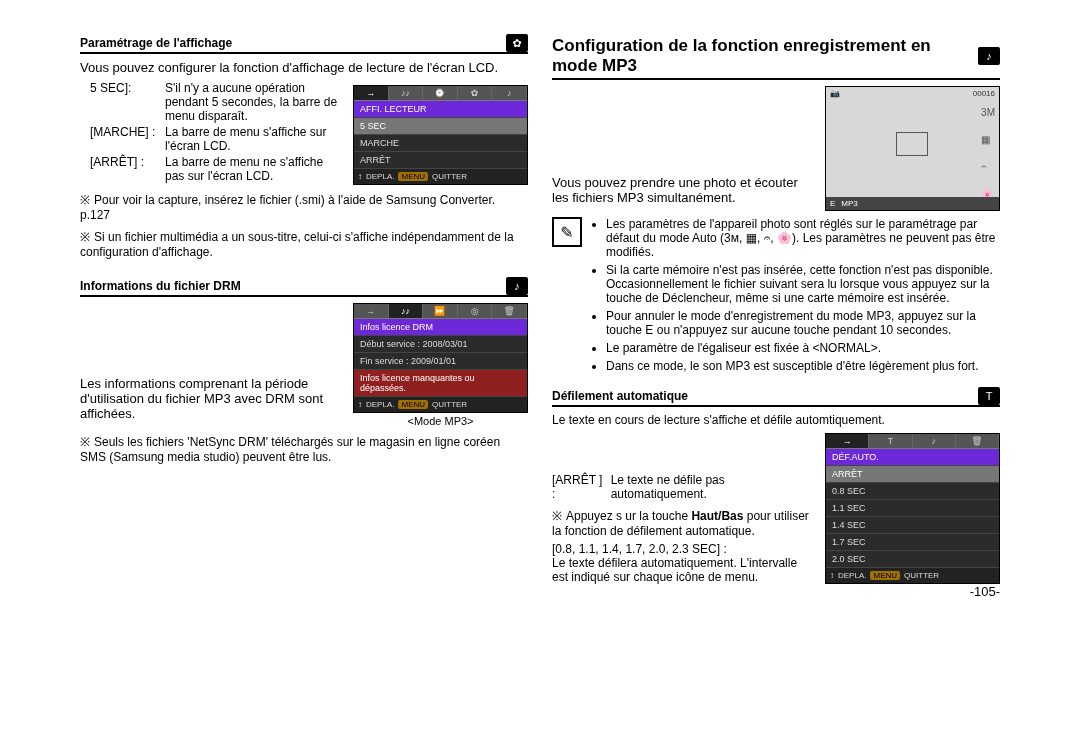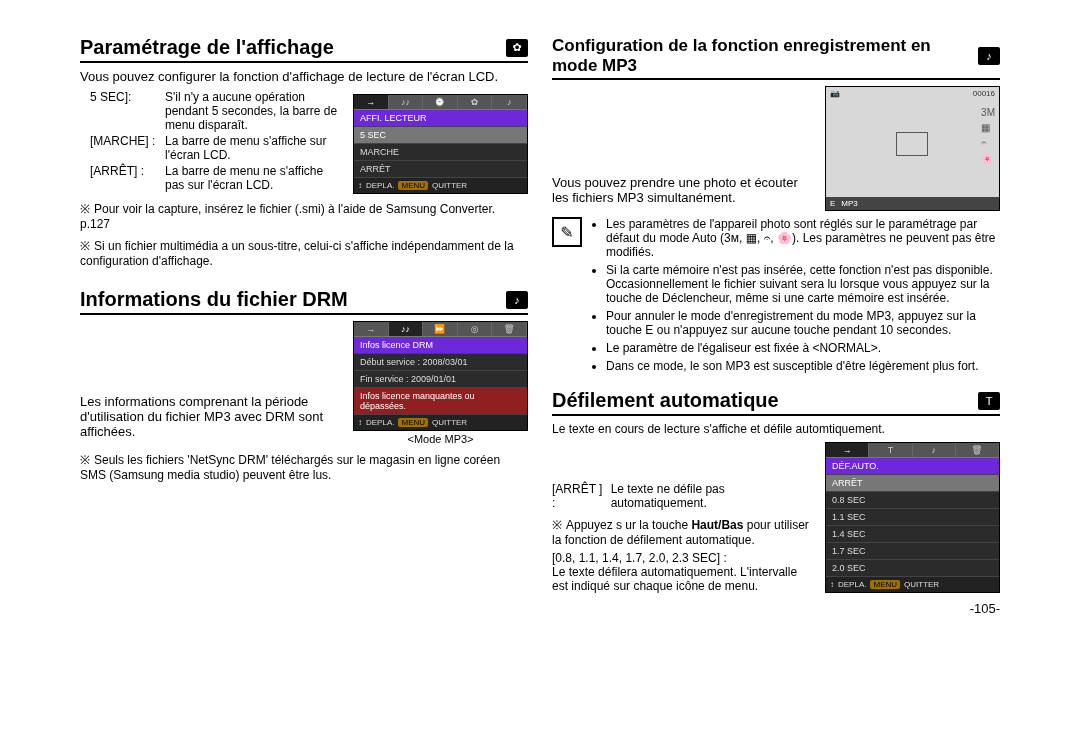--- a/index.html
+++ b/index.html
@@ -33,21 +33,21 @@
   }
   .section-head {
     display: flex;
     align-items: center;
     border-bottom: 2px solid #000;
     margin-top: 4px;
     margin-bottom: 6px;
     gap: 6px;
   }
   .section-head h2 {
-    font-size: 20px;
+    font-size: 12px;
     font-weight: bold;
     margin: 0;
     padding: 2px 0;
     flex: 1;
   }
   .head-icon {
     width: 22px;
     height: 18px;
     background: #000;
     color: #fff;
@@ -188,40 +188,39 @@
   }
   .lcd .top {
     position: absolute;
     top: 2px; left: 4px; right: 4px;
     display: flex; justify-content: space-between;
     font-size: 8px;
   }
   .lcd .right-icons {
     position: absolute;
     top: 20px; right: 4px;
-    display: flex; flex-direction: column; gap: 4px;
+    display: flex; flex-direction: column; gap: 16px;
     font-size: 10px; color: #555;
   }
   .lcd .center-sq {
     position: absolute;
     top: 45px; left: 70px;
     width: 30px; height: 22px;
     border: 1px solid #555;
   }
   .lcd .bottom {
     position: absolute;
     bottom: 0; left: 0; right: 0;
     background: #444; color: #fff;
     font-size: 8px; padding: 2px 4px;
     display:flex; gap:6px;
   }
   .pagenum {
     text-align: right;
     font-size: 13px;
-    margin-top: 8px;
   }
 </style>
 </head>
 <body>
 
 <div class="page">
 
   <div class="cols">
 
     <div class="col">

